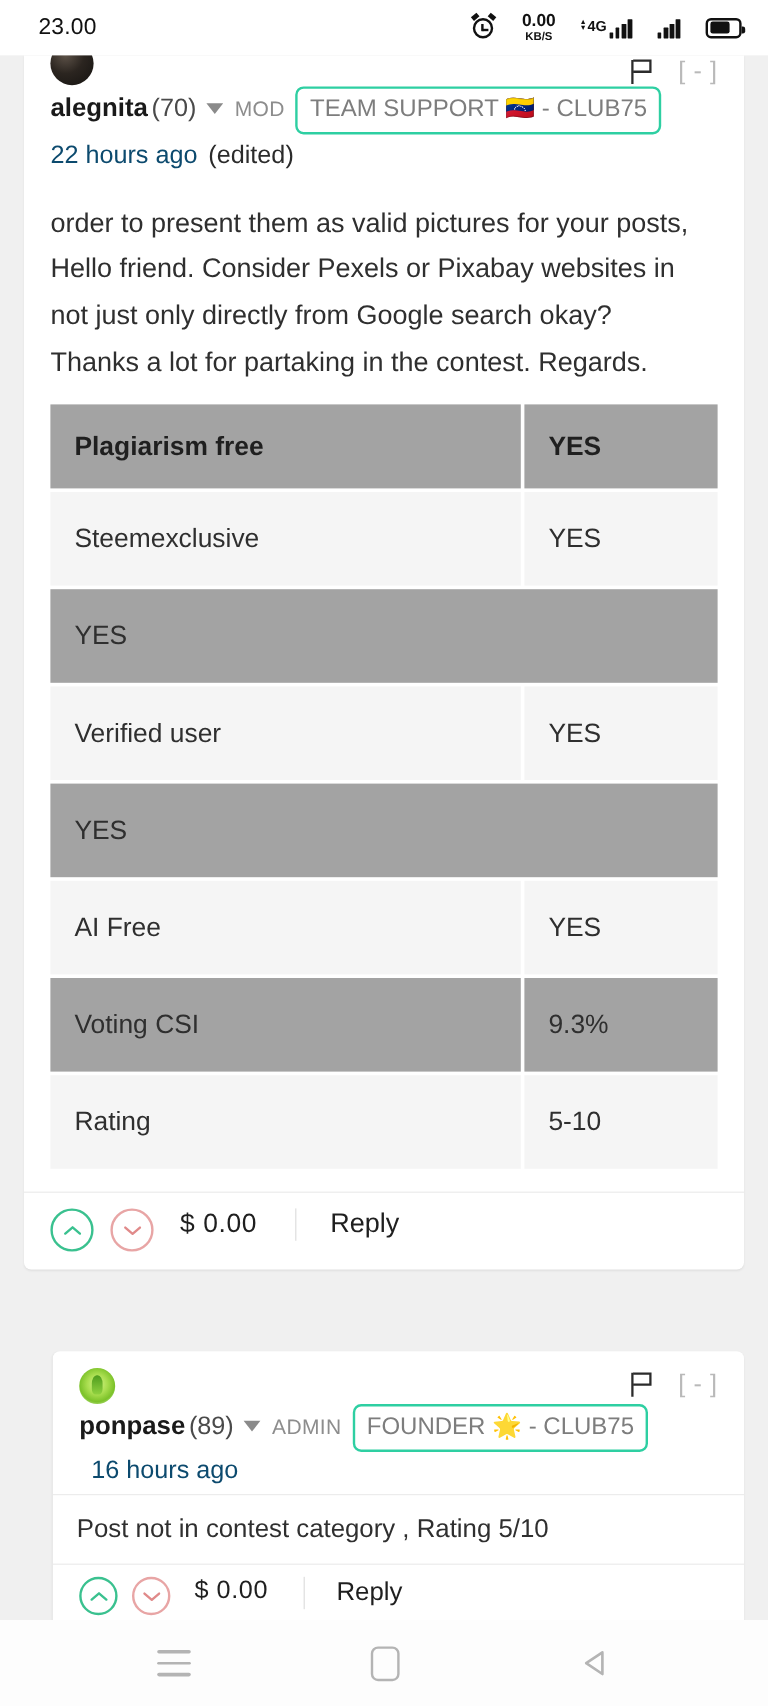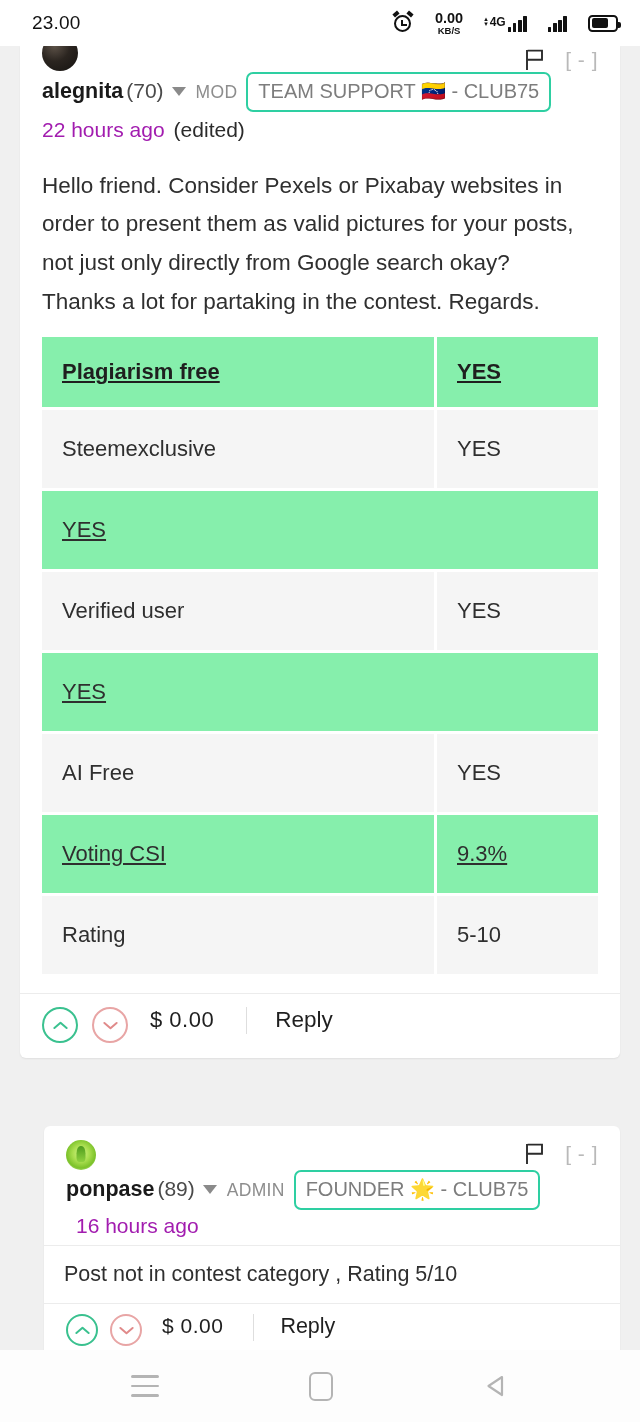--- a/index.html
+++ b/index.html
@@ -128,41 +128,41 @@
     border-left: 7.5px solid transparent; border-right: 7.5px solid transparent;
     border-top: 9px solid #8a8a8a; position: relative; top: -2px;
   }
   .role { font-size: 17.5px; color: #8d8d8d; letter-spacing: .3px; margin: 0 9px 0 5px; }
   .badge {
     display: inline-block;
     border: 2px solid #2ecfa2; border-radius: 7px;
     padding: 2px 10px 3px;
     font-size: 20px; color: #7d7d7d; white-space: nowrap;
   }
-  .tstamp { font-size: 21px; color: #a21caf; }
+  .tstamp { font-size: 21px; color: #0c4a6e; }
   .tstamp-inline { margin-left: 10px; }
   .edited { color: #2b2b2b; }
 
   .c-body {
     font-size: 22.5px; line-height: 1.72; color: #2f2f2f;
     padding: 10px 22px 16px;
   }
   .c-body p { margin: 0; }
 
   
   .ctable { padding: 0 22px 16px; }
   .trow { display: flex; gap: 3px; margin-bottom: 3px; }
   .tcell {
     padding: 26px 20px;
     font-size: 22px; color: #2f2f2f;
     display: flex; align-items: center;
   }
   .tcell-k { flex: 0 0 392px; }
   .tcell-v { flex: 1 1 auto; }
-  .trow.odd .tcell { background: #86efac; text-decoration: underline; }
+  .trow.odd .tcell { background: #a3a3a3; }
   .trow.even .tcell { background: #f5f5f5; }
   .trow.head .tcell { font-weight: bold; color: #1f1f1f; padding: 22px 20px; }
 
   
   .c-foot {
     border-top: 1px solid #ececec;
     display: flex; align-items: flex-start;
     padding: 13px 22px 15px;
     gap: 14px;
   }
@@ -266,22 +266,22 @@
         <span class="badge">TEAM SUPPORT 🇻🇪 - CLUB75</span>
       </div>
 
       <div class="c-meta" style="padding-bottom:10px;margin-top:-4px;">
         <span class="tstamp">22 hours ago</span>
         <span class="tstamp edited" style="margin-left:9px;">(edited)</span>
       </div>
     </div>
 
     <div class="c-body">
+      <p>order to present them as valid pictures for your posts,</p>
       <p>Hello friend. Consider Pexels or Pixabay websites in</p>
-      <p>order to present them as valid pictures for your posts,</p>
       <p>not just only directly from Google search okay?</p>
       <p>Thanks a lot for partaking in the contest. Regards.</p>
     </div>
 
     <div class="ctable">
       <div class="trow odd head">
         <div class="tcell tcell-k">Plagiarism free</div>
         <div class="tcell tcell-v">YES</div>
       </div>
       <div class="trow even">

